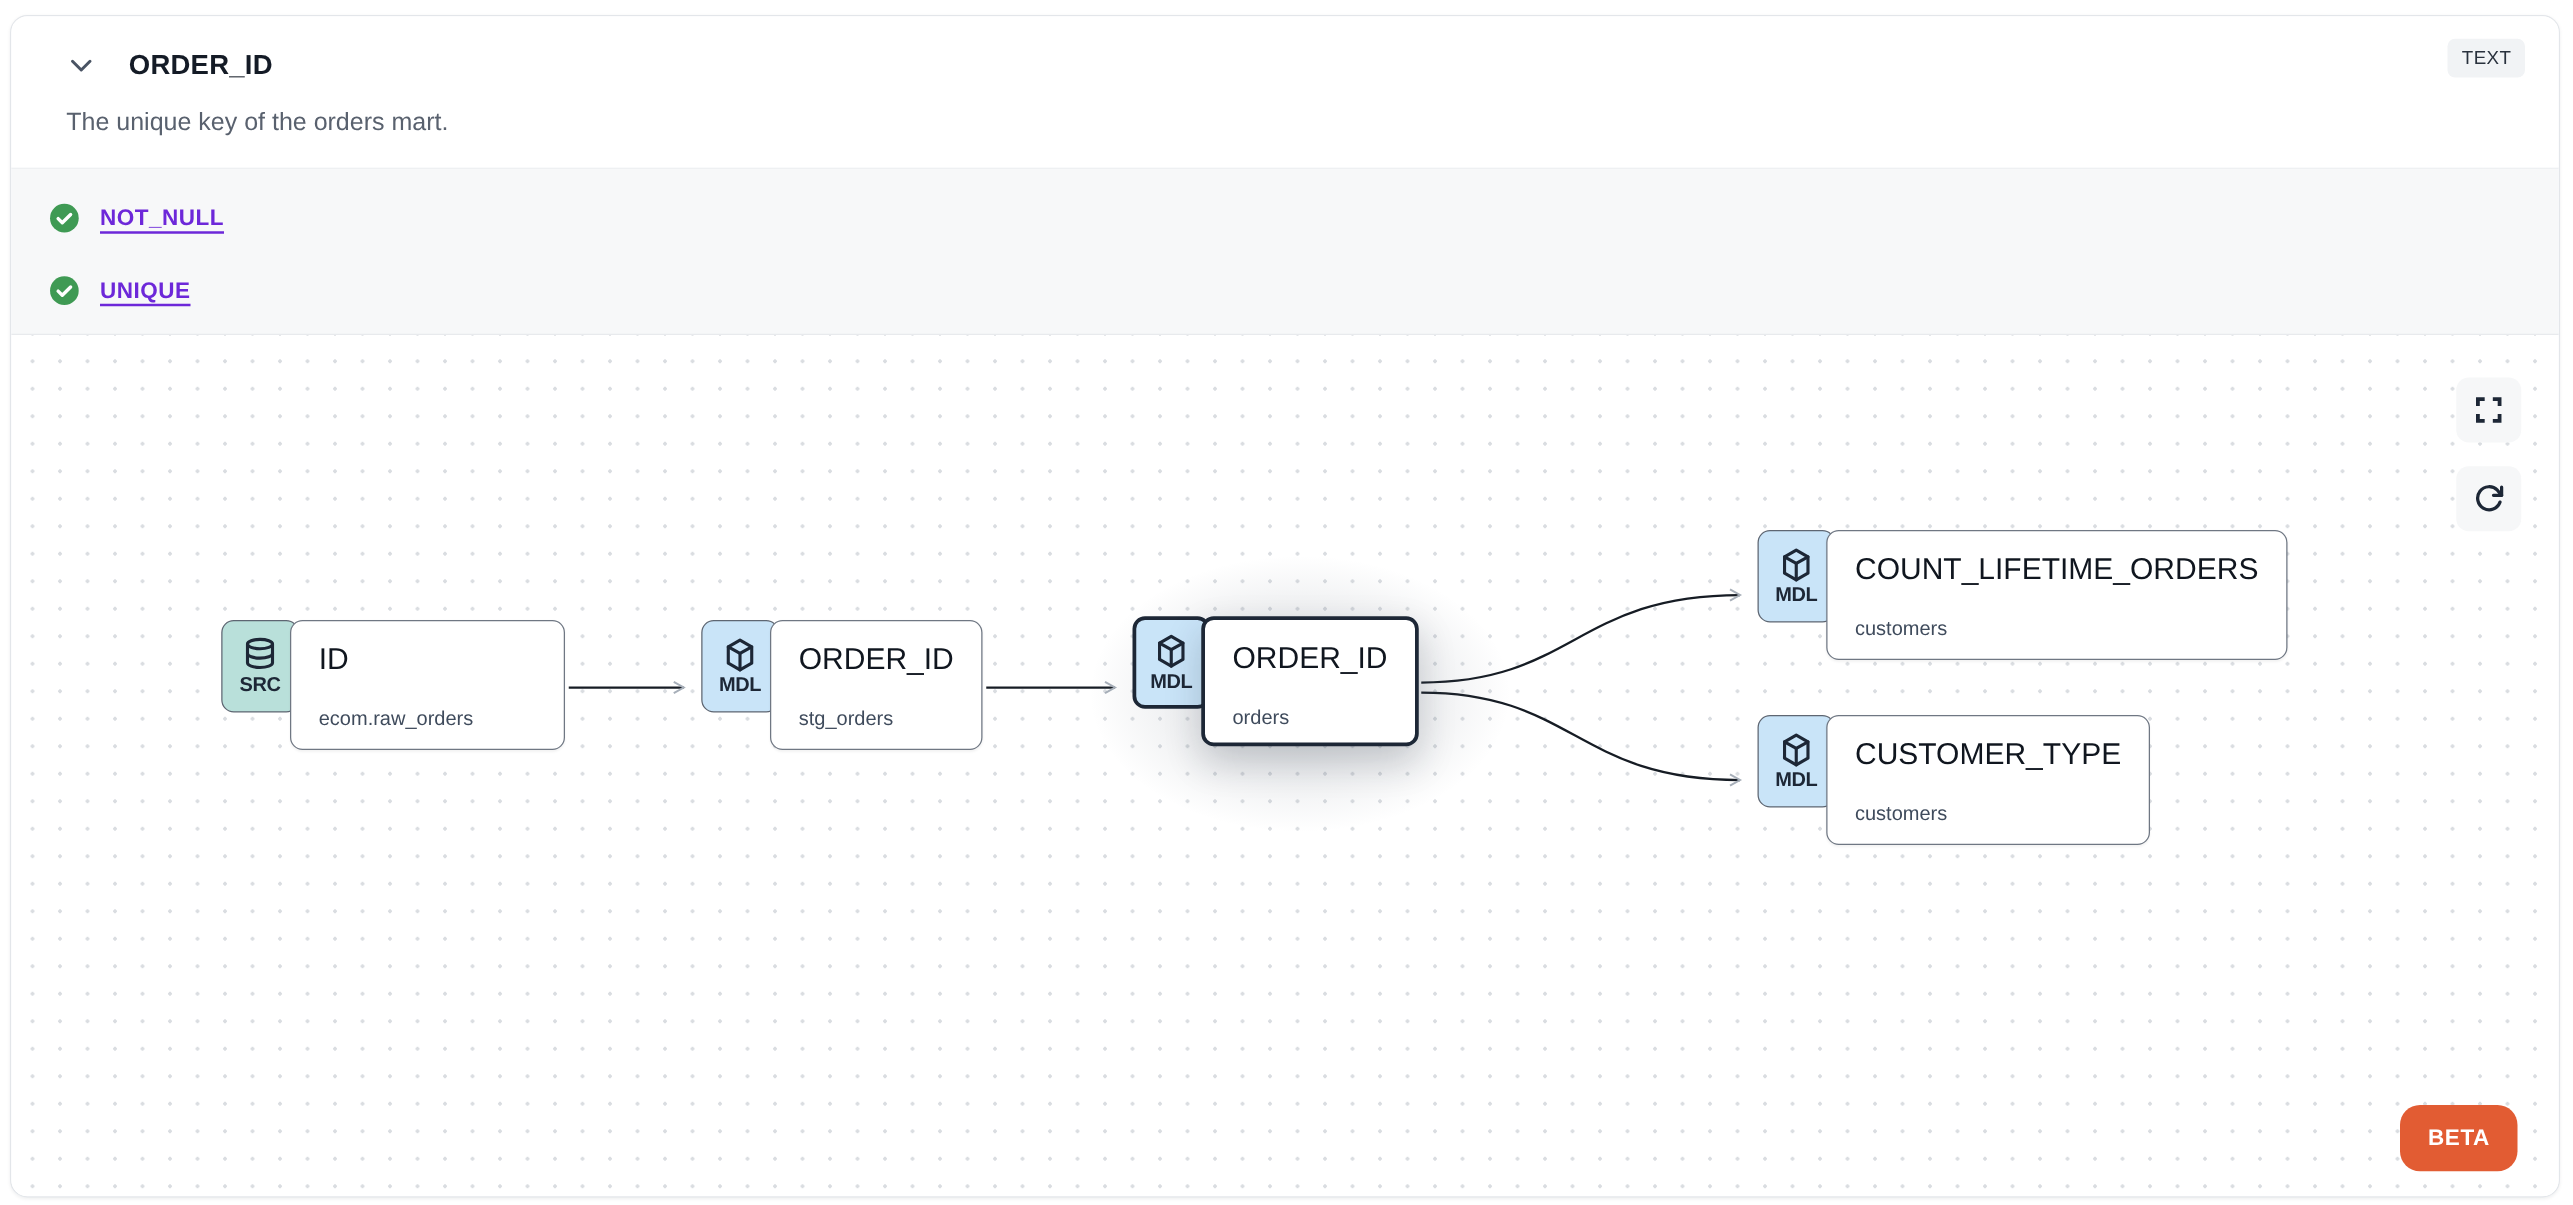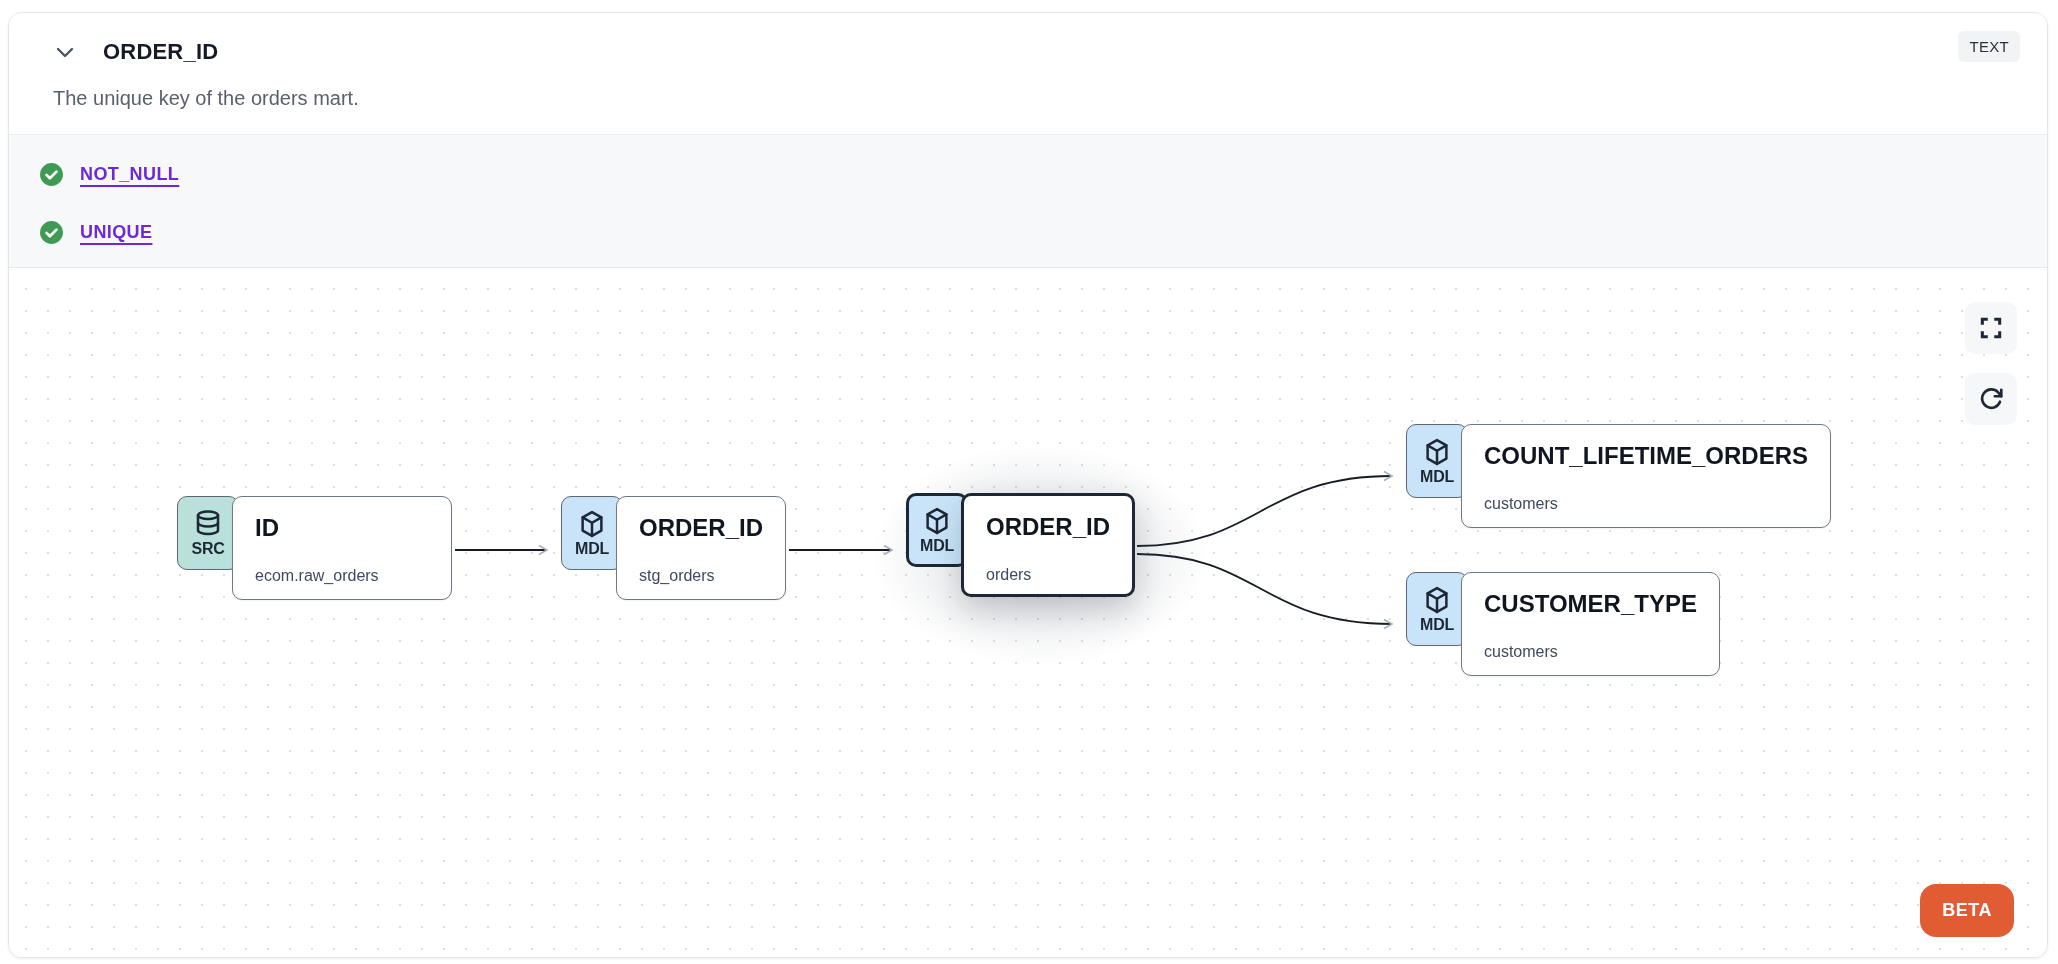--- a/index.html
+++ b/index.html
@@ -56,21 +56,21 @@
     margin-right:-7px; display:flex; flex-direction:column; align-items:center;
     justify-content:center; gap:1px; color:#1d2736; flex:0 0 auto;
   }
   .nbadge svg { width:30px; height:30px; }
   .nbadge .blabel { font-size:16px; font-weight:700; letter-spacing:-.3px; }
   .nbody {
     position:relative; z-index:1; background:#fff; border:1px solid #6f7783;
     border-radius:10px; min-height:104px; padding:17px 22px 0 22px;
     box-shadow:0 1px 2px rgba(0,0,0,.05);
   }
-  .ntitle { font-size:24px; font-weight:700; color:#10161f; white-space:nowrap; }
+  .ntitle { font-size:24px; font-weight:400; color:#10161f; white-space:nowrap; }
   .nsub   { font-size:16px; color:#3f4b5c; margin-top:25px; white-space:nowrap; }
 
   .badge-mdl { background:#c9e4f8; }
   .badge-src { background:#b9e0da; }
 
   .node.selected .nbadge { border:3px solid #1d2736; }
   .node.selected .nbody  { border:3px solid #1d2736; box-shadow:0 12px 30px rgba(25,35,50,.20); }
 
   
   .ctrl {

